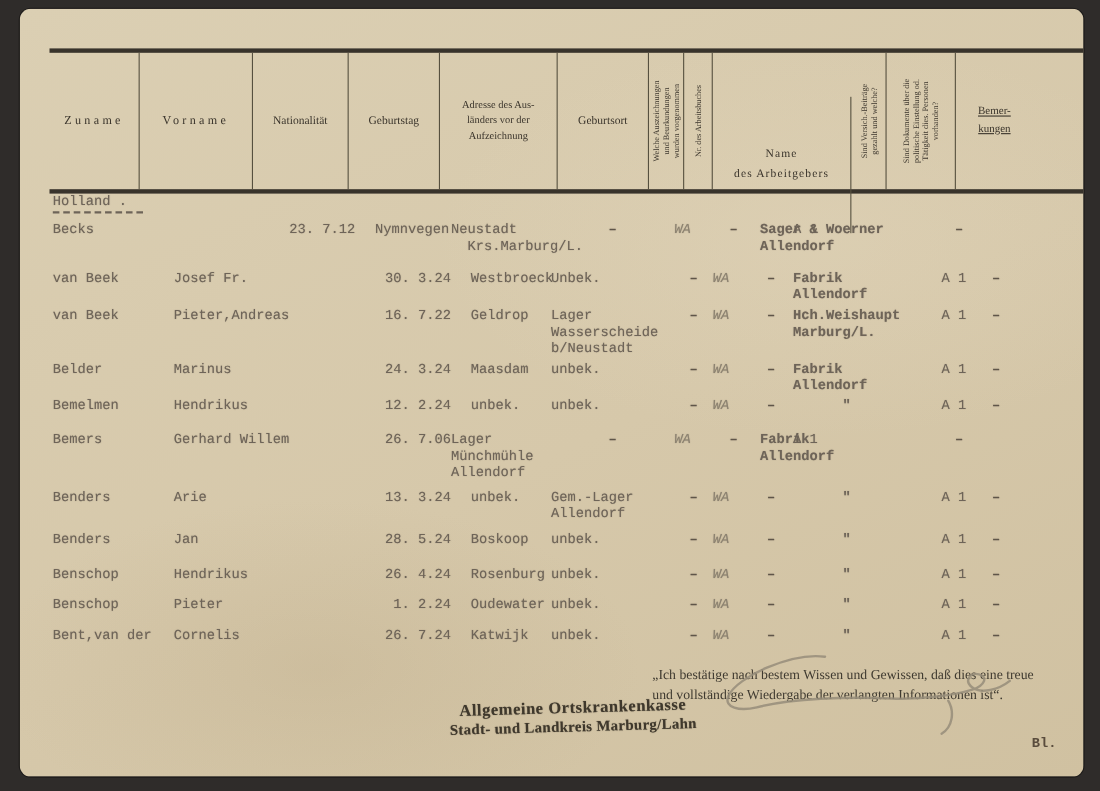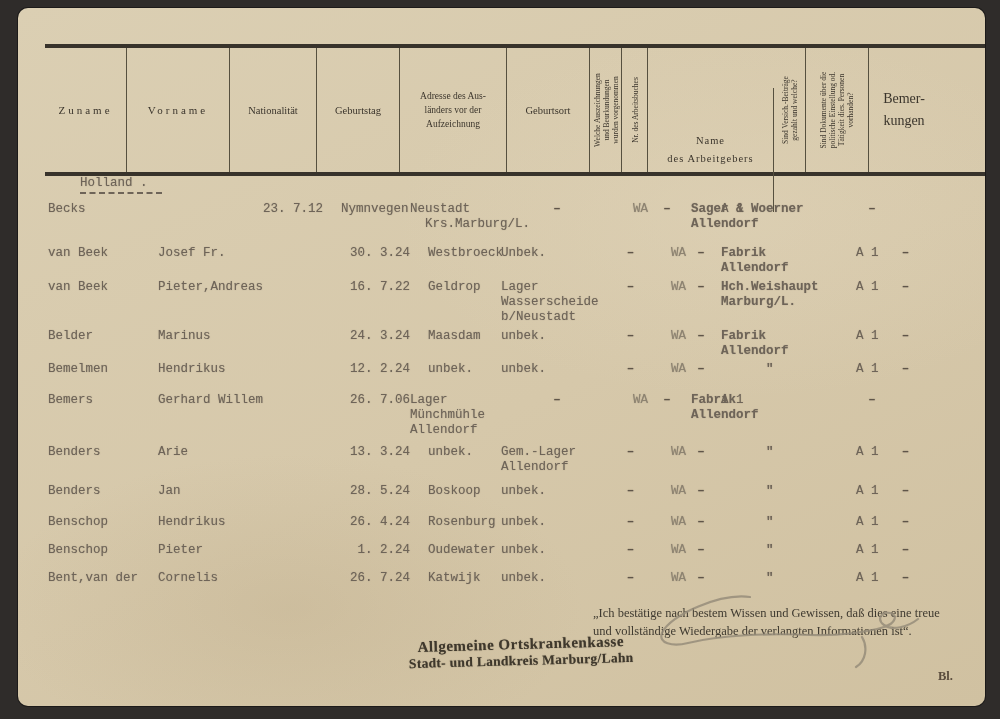--- a/index.html
+++ b/index.html
@@ -38,51 +38,50 @@
   .c3{width:87px;font-size:10.5px;}
   .c4{width:83px;font-size:10.5px;}
   .c5{width:83px;font-size:10.5px;}
   .c6{width:107px;font-size:9.5px;line-height:1.5;}
   .c7{width:32px;}
   .c8{width:46px;font-size:8.5px;line-height:1.45;}
   .c9{width:26px;}
   .c10{width:126px;font-size:10.5px;letter-spacing:1px;line-height:1.7;margin-top:40px;}
   .c11{width:32px;}
   .c12{width:63px;}
-  .c13{width:70px;font-size:14px;line-height:1.6;}
+  .c13{width:70px;font-size:10px;line-height:1.6;text-decoration:underline;}
   .vtext{
     position:absolute;left:50%;top:50%;
     transform:translate(-50%,-50%) rotate(-90deg);
     width:118px;text-align:center;
     font-size:7.5px;line-height:9px;white-space:pre-line;
   }
   
   .rows{
     position:absolute;left:30px;top:168px;width:880px;
     font-family:"Liberation Mono","DejaVu Sans Mono",monospace;
     font-size:12.5px;line-height:15px;color:#6e6458;
     text-shadow:0 0 1px rgba(110,100,88,.55);
   }
   .holland{
     margin:0 0 8px 0;display:block;
   }
   .holland span{
     display:inline-block;padding:0 14px 1px 0;
     border-bottom:2px dashed #6e6458;
-    margin-left:32px;
   }
   .trow{
     display:grid;
     grid-template-columns:110px 165px 87px 91px 112px 35px 38px 30px 135px 42px 25px;
   }
   .trow .cell{white-space:pre;}
   .cell.gtag{text-align:right;}
   .cell.gort{padding-left:18px;}
   .cell.dash{text-align:center;font-weight:bold;color:#5f5549;}
-  .cell.wa{text-align:right;color:#8d8371;}
+  .cell.wa{text-align:left;color:#8d8371;font-style:italic;}
   .cell.arb{padding-left:5px;font-weight:bold;}
   .cell.a1{padding-left:5px;}
   div.trow:nth-of-type(1){margin-bottom:14px;}
   div.trow:nth-of-type(2){margin-bottom:4px;}
   div.trow:nth-of-type(3){margin-bottom:4px;}
   div.trow:nth-of-type(4){margin-bottom:3px;}
   div.trow:nth-of-type(5){margin-bottom:16px;}
   div.trow:nth-of-type(6){margin-bottom:7px;}
   div.trow:nth-of-type(7){margin-bottom:9px;}
   div.trow:nth-of-type(8){margin-bottom:16px;}
@@ -96,21 +95,21 @@
   .stamp{
     position:absolute;left:358px;top:628px;width:290px;
     text-align:center;color:#3f382c;
     transform:rotate(-1.6deg);
     font-weight:bold;text-shadow:0 0 1px rgba(63,56,44,.6);
   }
   .stamp .s1{font-size:15px;letter-spacing:.5px;}
   .stamp .s2{font-size:13.5px;letter-spacing:.3px;}
   .sheet{
     position:absolute;left:920px;top:661px;
-    font-family:Liberation Serif, serif;
+    font-family:Liberation Mono, monospace;
     font-size:12.5px;font-weight:bold;color:#5a4c3d;
   }
   .signature{position:absolute;left:582px;top:577px;pointer-events:none;}
 </style>
 </head>
 <body>
 
 <div class="card">
 
   <div class="thead">

